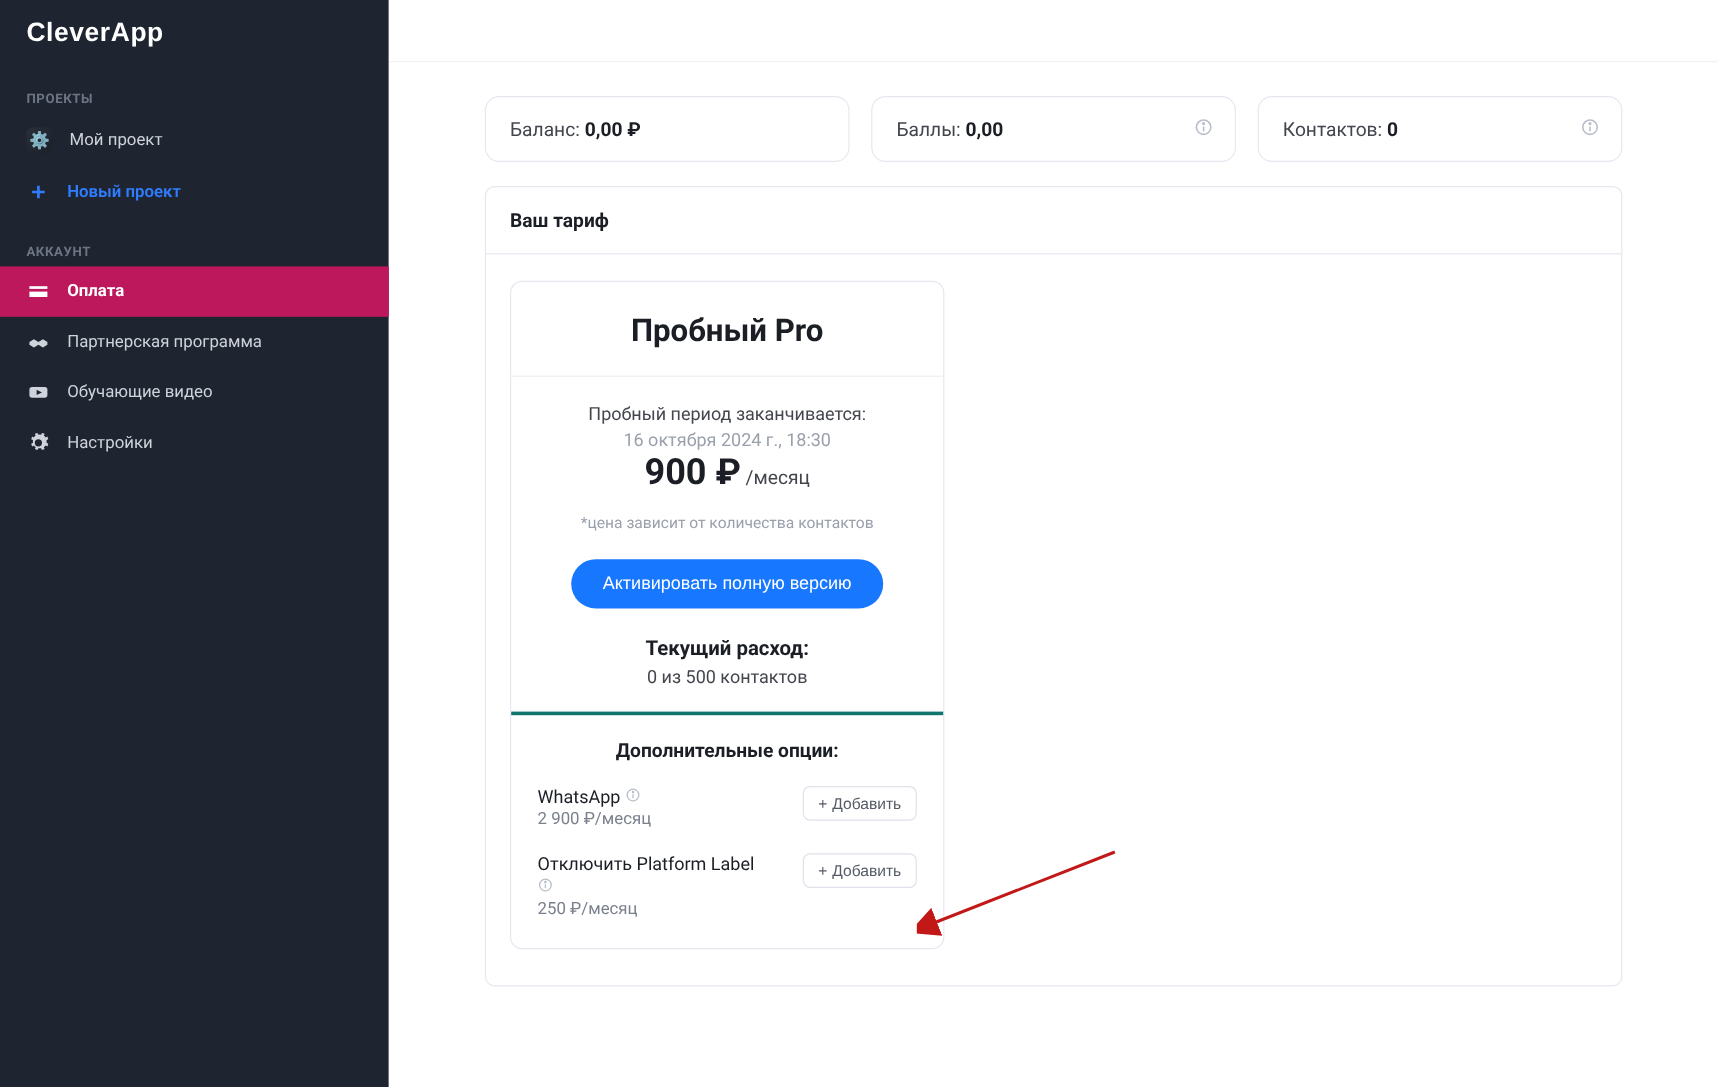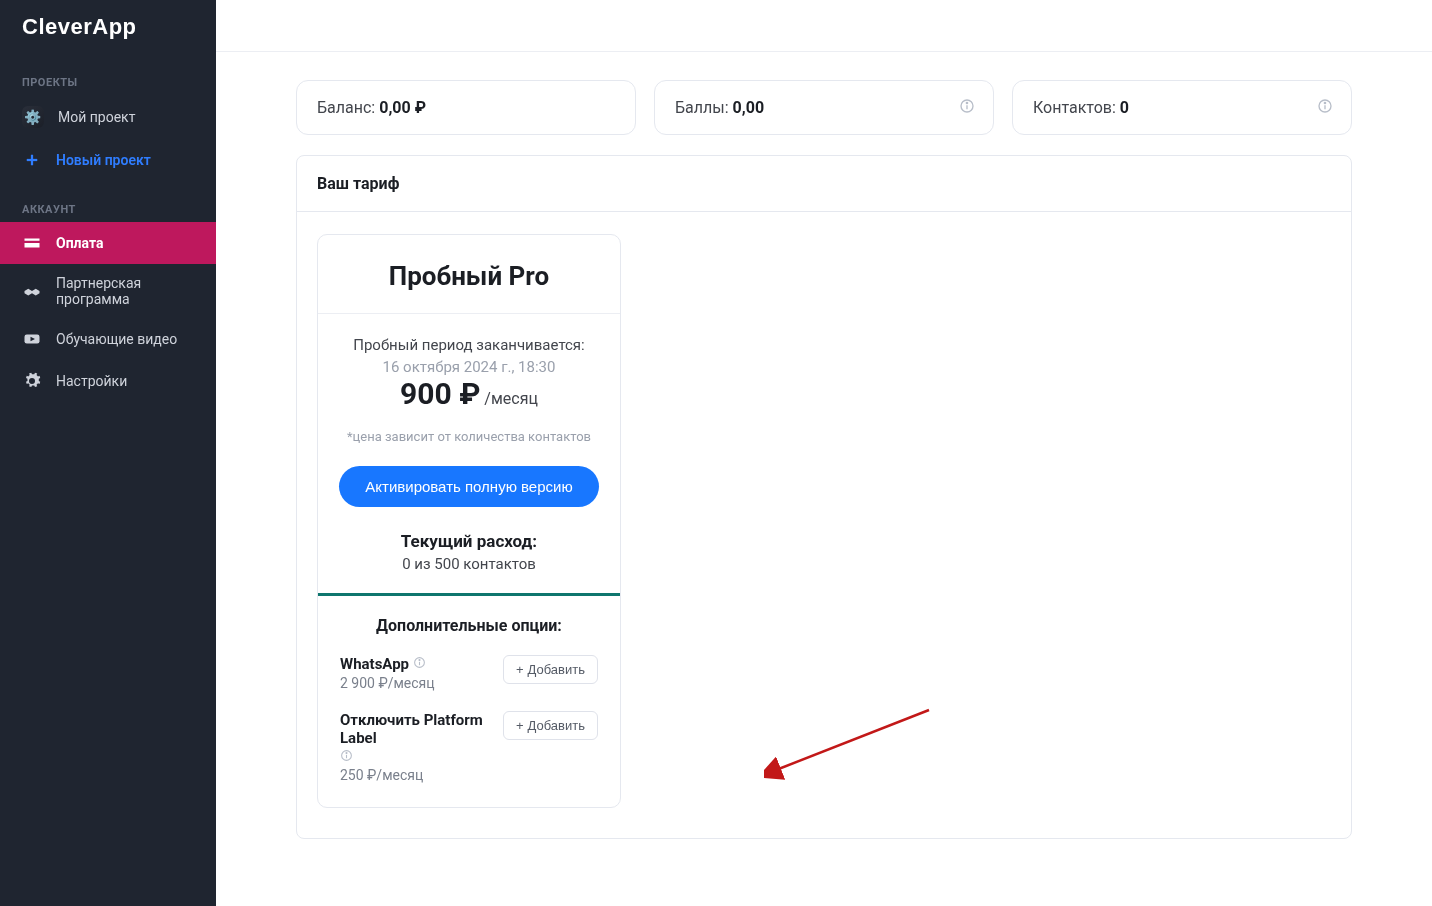--- a/index.html
+++ b/index.html
@@ -1,20 +1,20 @@
 <!DOCTYPE html>
 <html><head>
 <meta charset="utf-8">
 <style>
   * { box-sizing: border-box; margin: 0; padding: 0; }
   html, body { height: 100%; font-family: -apple-system, BlinkMacSystemFont, "Segoe UI", Roboto, Arial, sans-serif; }
   body { display: flex; background: #f5f6f8; width: 1432px; height: 906px; overflow: hidden; }
 
   
-  .sidebar { width: 216px; background: #1f2530; color: #cfd3db; display: flex; flex-direction: column; flex-shrink: 0; }
+  .sidebar { width: 324px; background: #1f2530; color: #cfd3db; display: flex; flex-direction: column; flex-shrink: 0; }
   .logo { padding: 14px 20px 14px 22px; font-size: 22px; font-weight: 700; color: #fff; font-family: "Comic Sans MS", cursive, sans-serif; letter-spacing: .5px; }
   .section-label { padding: 22px 20px 6px 22px; font-size: 11px; font-weight: 700; color: #6d7585; letter-spacing: .5px; }
   .nav-item { display: flex; align-items: center; gap: 14px; padding: 11px 22px; color: #cfd3db; font-size: 14px; cursor: pointer; position: relative; }
   .nav-item.active { background: #be185d; color: #fff; font-weight: 700; }
   .nav-item .icon { width: 20px; height: 20px; display: inline-flex; align-items: center; justify-content: center; flex-shrink: 0; }
   .nav-item.new-project { color: #2f7dff; font-weight: 600; }
   .badge-new { background: #e33939; color: #fff; font-size: 10px; font-weight: 700; padding: 2px 6px; border-radius: 4px; margin-left: auto; }
   .proj-icon { width: 22px; height: 22px; border-radius: 6px; background: linear-gradient(135deg,#2a2f3a,#1b1f28); display:flex;align-items:center;justify-content:center; font-size:14px; }
 
   
@@ -25,39 +25,39 @@
   .stats-row { display: flex; gap: 18px; margin-bottom: 20px; }
   .stat-card { flex: 1; border: 1px solid #e5e8ef; border-radius: 12px; padding: 17px 20px; background: #fff; display:flex; align-items:center; position: relative; }
   .stat-card .label { color: #43464d; font-size: 16px; }
   .stat-card .value { font-weight: 700; color: #1b1e24; margin-left: 4px; font-size: 16px; }
   .info-ic { position: absolute; right: 18px; top: 50%; transform: translateY(-50%); color: #b8bec9; }
 
   .tariff-panel { border: 1px solid #e5e8ef; border-radius: 8px; background: #fff; }
   .tariff-header { padding: 18px 20px; font-size: 16px; font-weight: 700; color: #1b1e24; border-bottom: 1px solid #e5e8ef; }
   .tariff-body { padding: 22px 20px 30px 20px; }
 
-  .plan-card { width: 304px; border: 1px solid #e5e8ef; border-radius: 10px; background:#fff; }
+  .plan-card { width: 362px; border: 1px solid #e5e8ef; border-radius: 10px; background:#fff; }
   .plan-title { text-align: center; font-size: 26px; font-weight: 700; color: #1b1e24; padding: 26px 10px 22px 10px; border-bottom: 1px solid #eceef3; }
   .plan-core { padding: 22px 20px 20px 20px; text-align: center; border-bottom: 3px solid #0f766e; }
   .trial-text { font-size: 15px; color: #43464d; margin-bottom: 4px; }
   .trial-date { font-size: 15px; color: #9aa0ac; }
   .price-line { display: flex; align-items: baseline; justify-content: center; gap: 4px; margin-bottom: 18px; }
   .price-val { font-size: 30px; font-weight: 700; color: #1b1e24; }
   .price-per { font-size: 16px; color: #43464d; }
   .price-note { font-size: 13px; color: #9aa0ac; margin-bottom: 22px; }
   .activate-btn { display:inline-block; background: #1877ff; color: #fff; border: none; border-radius: 22px; padding: 12px 26px; font-size: 15px; font-weight: 500; cursor: pointer; margin-bottom: 24px; }
   .usage-label { font-size: 17px; font-weight: 700; color: #1b1e24; margin-bottom: 4px; }
   .usage-val { font-size: 15px; color: #43464d; }
 
   .opts-wrap { padding: 20px 22px 24px 22px; }
   .opts-title { text-align: center; font-size: 16px; font-weight: 700; color: #1b1e24; margin-bottom: 20px; }
   .opt-row { display: flex; align-items: flex-start; justify-content: space-between; margin-bottom: 20px; }
   .opt-row:last-child { margin-bottom: 0; }
   .opt-left { }
-  .opt-name { font-size: 15px; font-weight: 700; color: #1b1e24; display:flex; align-items:center; gap:4px; }
+  .opt-name { font-size: 15px; font-weight: 400; color: #1b1e24; display:flex; align-items:center; gap:4px; }
   .opt-price { font-size: 14px; color: #7a808c; margin-top: 2px; }
   .opt-btn { border: 1px solid #dfe2ea; background: #fff; color: #555b66; font-size: 13px; padding: 6px 12px; border-radius: 6px; cursor: pointer; display:flex; align-items:center; gap:4px; }
   .opt-info { color:#b8bec9; font-size:14px; }
 
   .arrow { position: absolute; pointer-events: none; }
 
   svg.ico { width:18px; height:18px; }
 </style>
 </head>
 <body>

